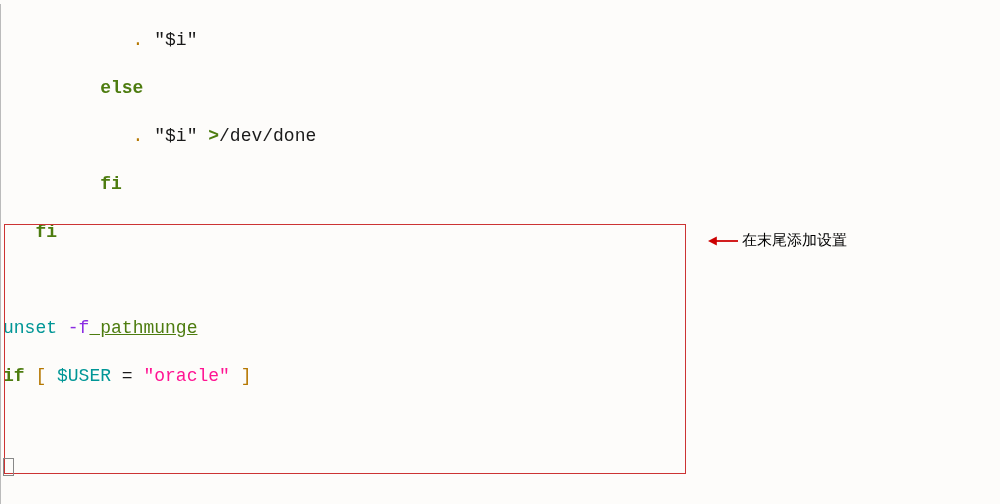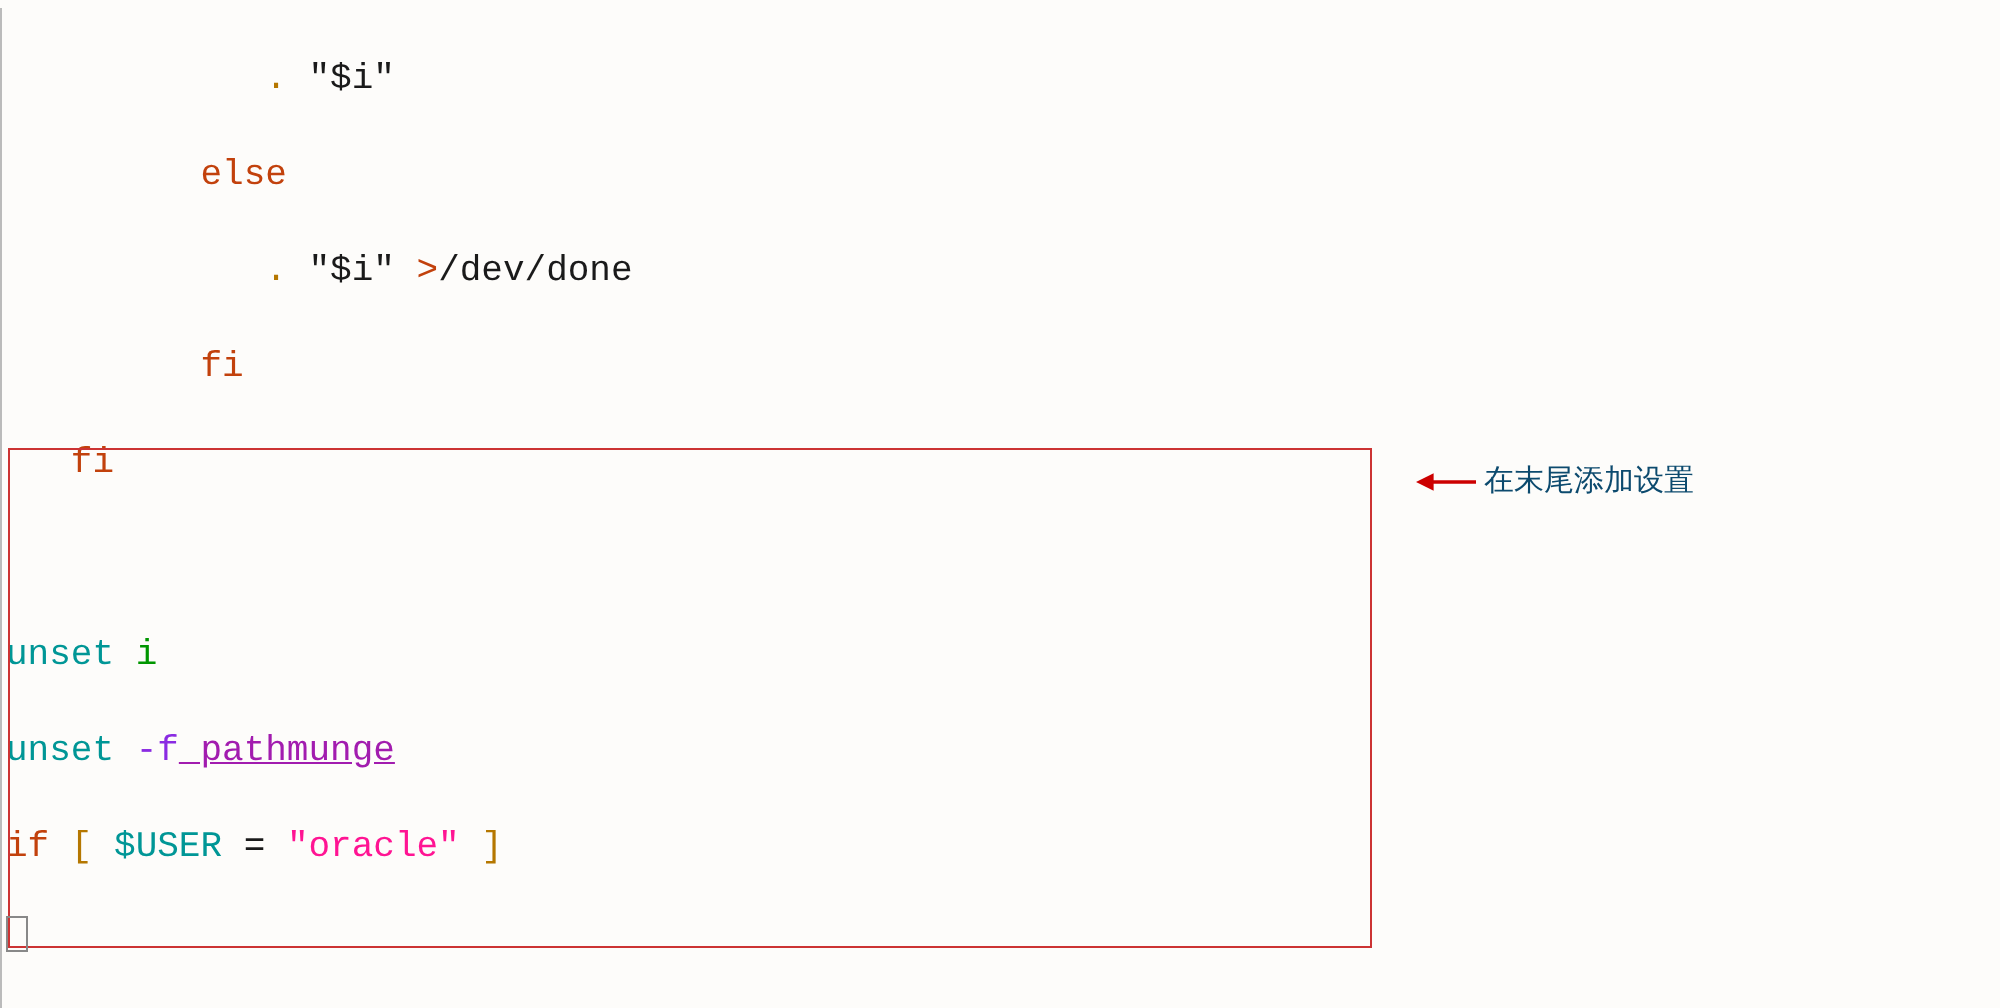--- a/index.html
+++ b/index.html
@@ -37,52 +37,51 @@
     }
     .arrow {
       width: 30px;
       display: flex;
       align-items: center;
     }
     .arrow svg { display: block; }
     .annotation-text {
       font-family: "Microsoft YaHei", sans-serif;
       font-size: 15px;
-      color: #0c4a6e;
+      color: #000000;
       margin-left: 4px;
     }
     .cursor-box {
       position: absolute;
       left: 3px;
       top: 458px;
       width: 11px;
       height: 18px;
       border: 1px solid #888;
       pointer-events: none;
     }
-    .c-olive { color: #c2410c; }
+    .c-olive { color: #4d7c0f; font-weight: bold; }
     .c-brown { color: #b57700; }
     .c-black { color: #1a1a1a; }
     .c-teal  { color: #009696; }
     .c-green { color: #009600; }
     .c-purp  { color: #8a2be2; }
-    .c-blue  { color: #a21caf; text-decoration: underline; }
+    .c-blue  { color: #4d7c0f; text-decoration: underline; }
     .c-hot   { color: #ff1493; }
   </style>
 </head>
 <body>
 
 <div class="code-area">
 <div><span class="c-brown">            . </span><span class="c-black">"$i"</span></div>
 <div><span class="c-olive">         else</span></div>
 <div><span class="c-brown">            . </span><span class="c-black">"$i"</span><span class="c-olive"> &gt;</span><span class="c-black">/dev/done</span></div>
 <div><span class="c-olive">         fi</span></div>
 <div><span class="c-olive">   fi</span></div>
 <div><span> </span></div>
-<div><span class="c-teal">unset</span><span class="c-green"> i</span></div>
 <div><span class="c-teal">unset</span><span class="c-purp"> -f</span><span class="c-blue"> pathmunge</span></div>
 <div><span class="c-olive">if</span><span class="c-brown"> [</span><span class="c-teal"> $USER</span><span class="c-black"> = </span><span class="c-hot">"oracle"</span><span class="c-brown"> ]</span></div>
 
 
 
 
 
 
 
 

